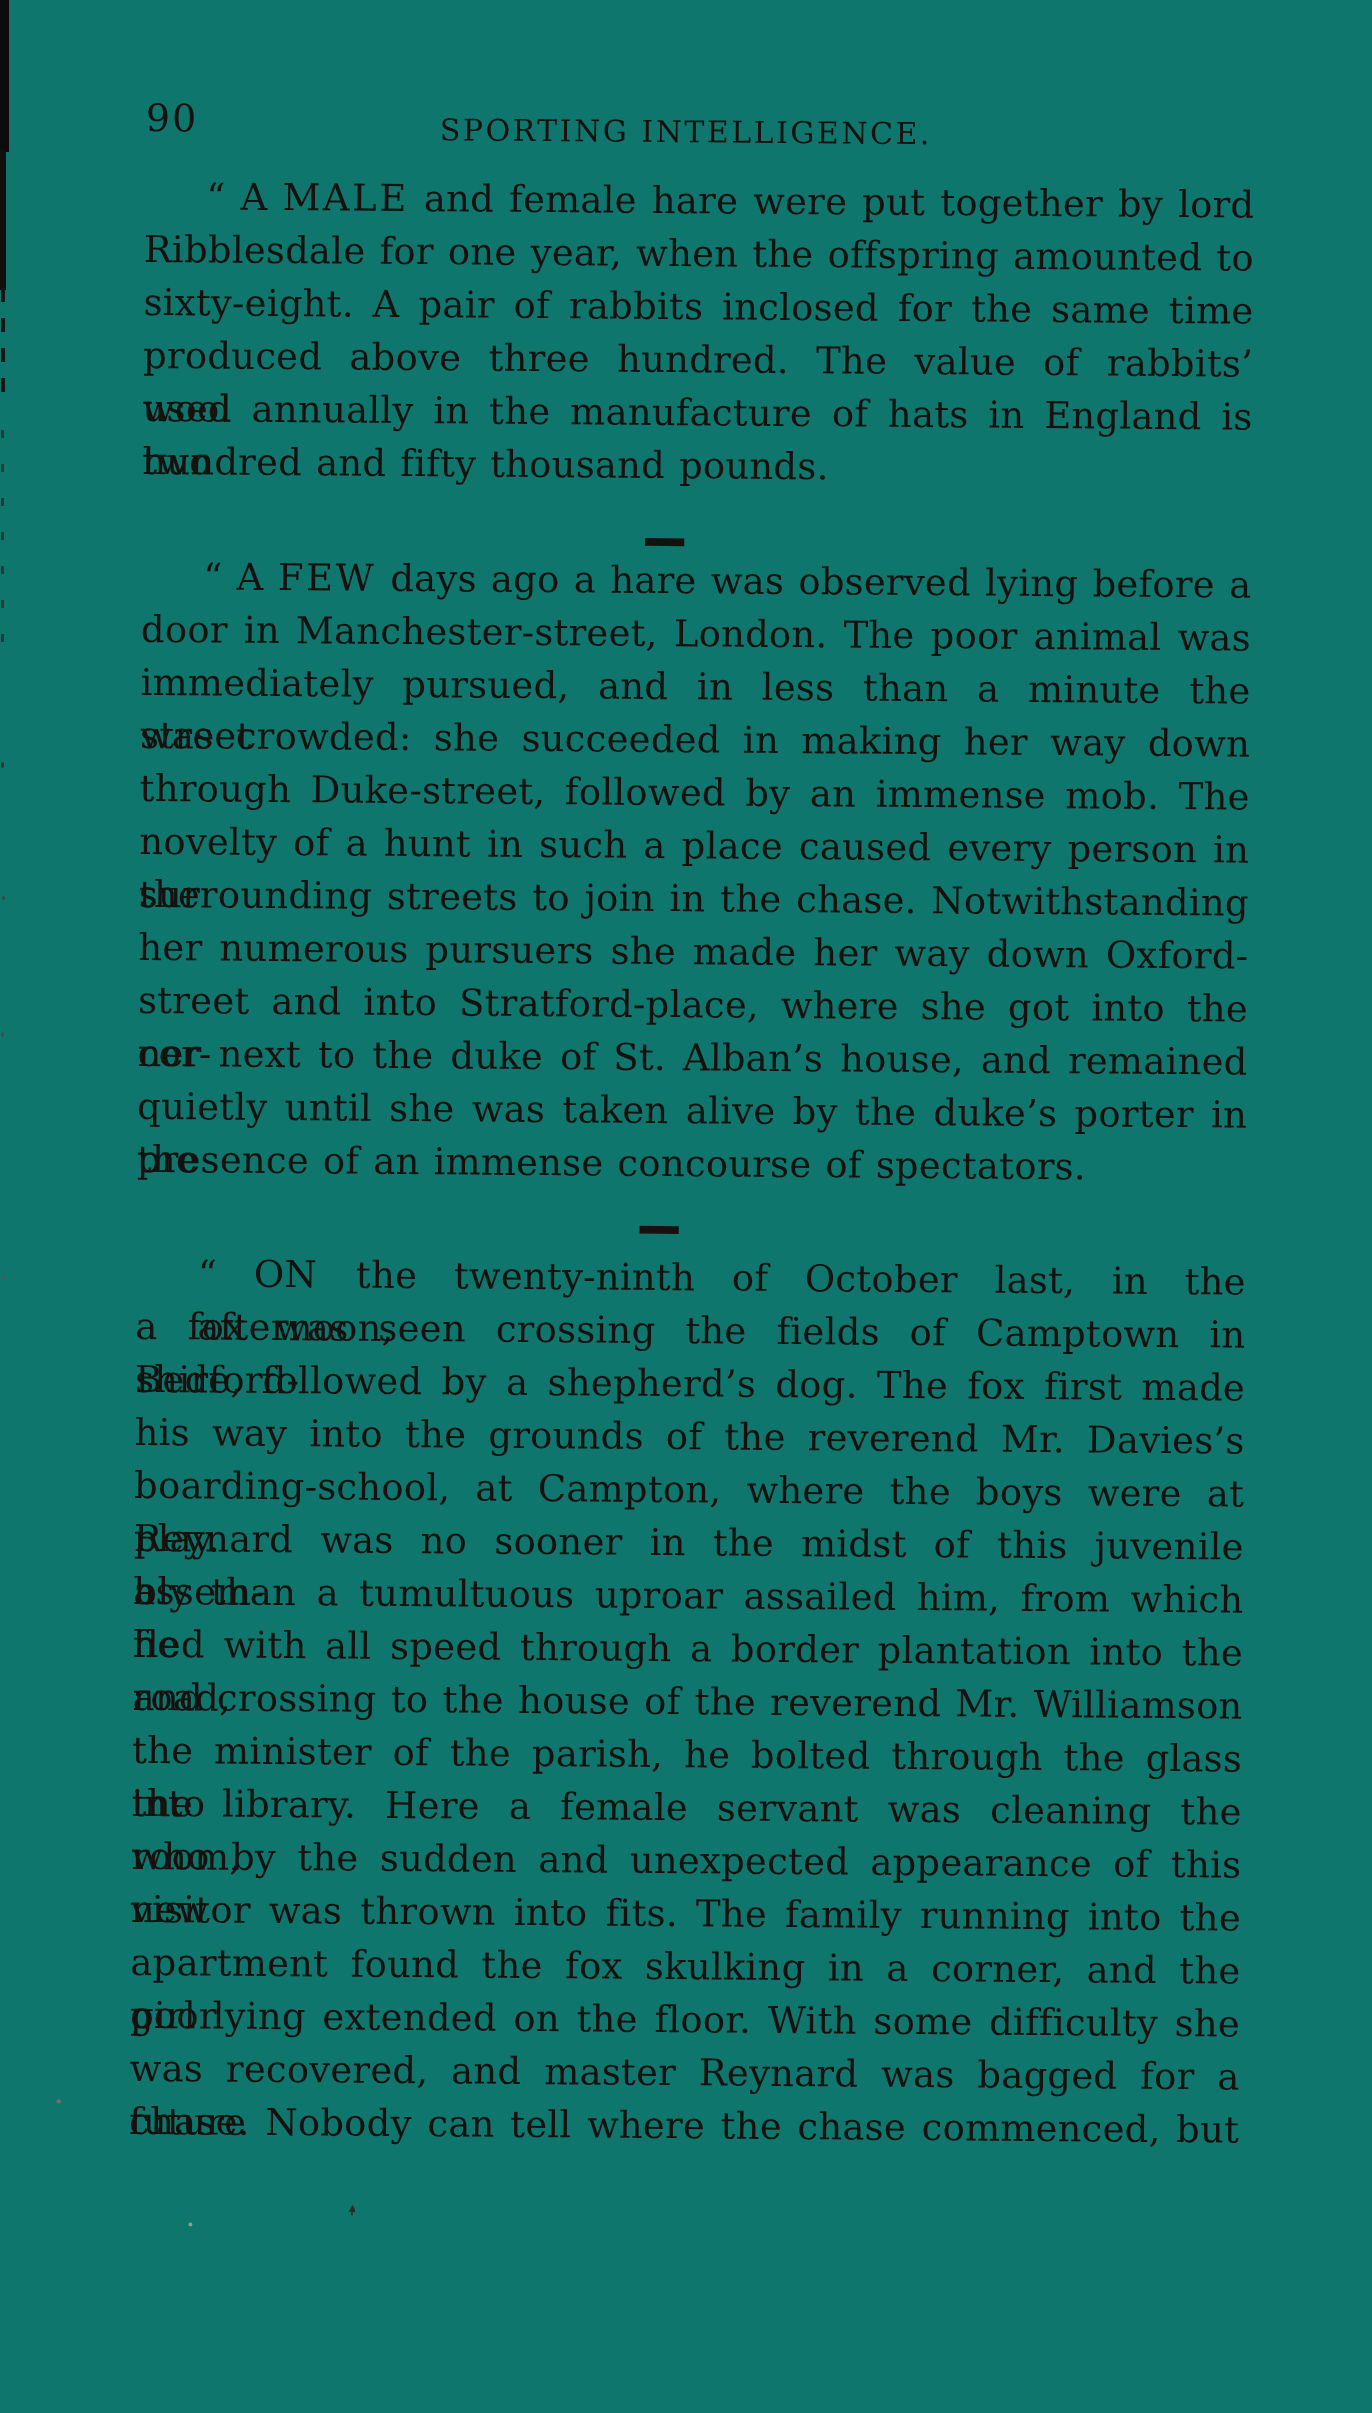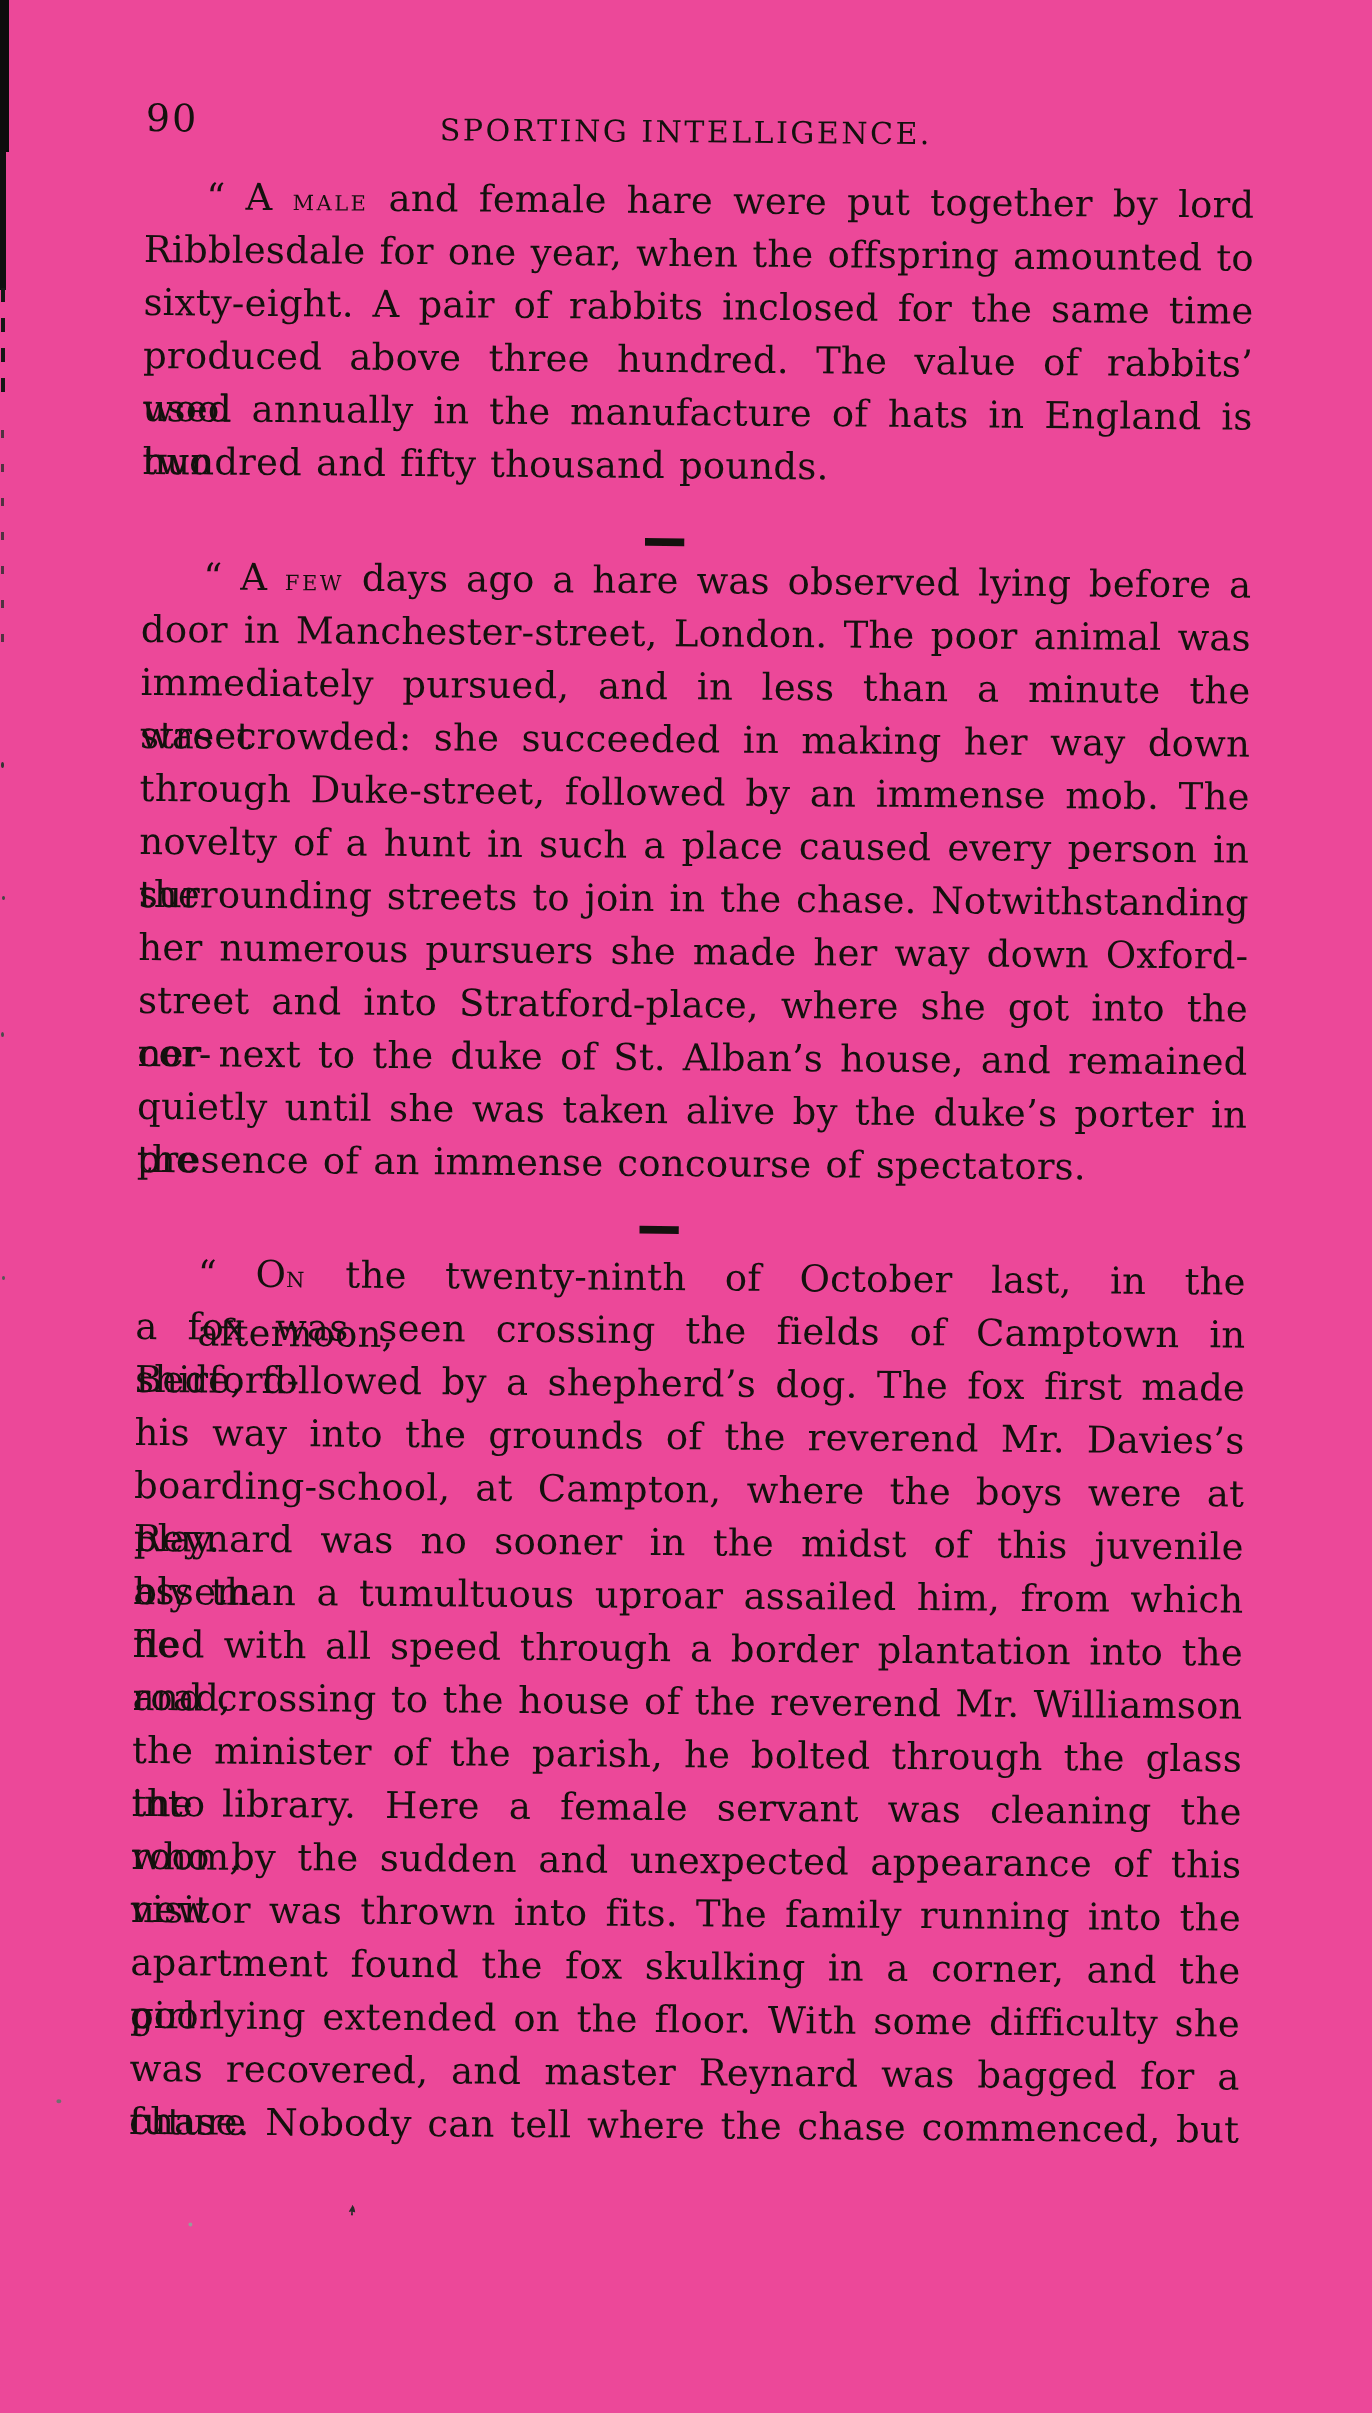--- a/index.html
+++ b/index.html
@@ -1,18 +1,18 @@
 <!DOCTYPE html>
 <html><head>
 <meta charset="utf-8">
 <style>
   html,body { margin:0; padding:0; background:#dededa; }
   .page {
     position:relative; width:1372px; height:2413px; margin:0 auto;
-    background:#ec4899; overflow:hidden;
+    background:#0f766e; overflow:hidden;
     font-family:"DejaVu Serif","Liberation Serif",serif;
     color:#14110e;
   }
   .tilt { position:absolute; inset:0; transform:rotate(0.45deg); transform-origin:150px 110px; }
 
   
   .header { position:absolute; top:94px; left:0; width:100%; height:62px; }
   .page-number { position:absolute; left:146px; top:2px; font-size:38px; letter-spacing:2px; }
   .running-title {
     position:absolute; left:50%; top:16px; transform:translateX(-50%);
@@ -21,21 +21,21 @@
 
   
   .text-column { position:absolute; left:145px; top:170px; width:1110px; }
   .text-line {
     height:53px; line-height:53px; font-size:37px;
     text-align:justify; text-align-last:justify; -moz-text-align-last:justify;
     word-spacing:2px; letter-spacing:0.2px; overflow:visible;
   }
   .text-line.last-flush { text-align-last:left; -moz-text-align-last:left; }
   .first-line { padding-left:62px; }
-  .lead-small-caps { font-size:21px; letter-spacing:2.5px; }
+  .lead-small-caps { font-size:37px; letter-spacing:2.5px; }
 
   
   .divider { height:22px; display:flex; align-items:center; justify-content:center; transform:translateX(-32px); }
   .divider-glyph { font-size:44px; font-weight:bold; line-height:22px; display:block; transform:scaleY(1.5); }
   .divider.d1 { margin:34px 0 6px 0; }
   .divider.d2 { margin:24px 0 15px 0; }
 
   
   .edge { position:absolute; pointer-events:none; }
   .edge-1 { left:0; top:0; width:9px; height:152px; background:#0c0c0c; }

